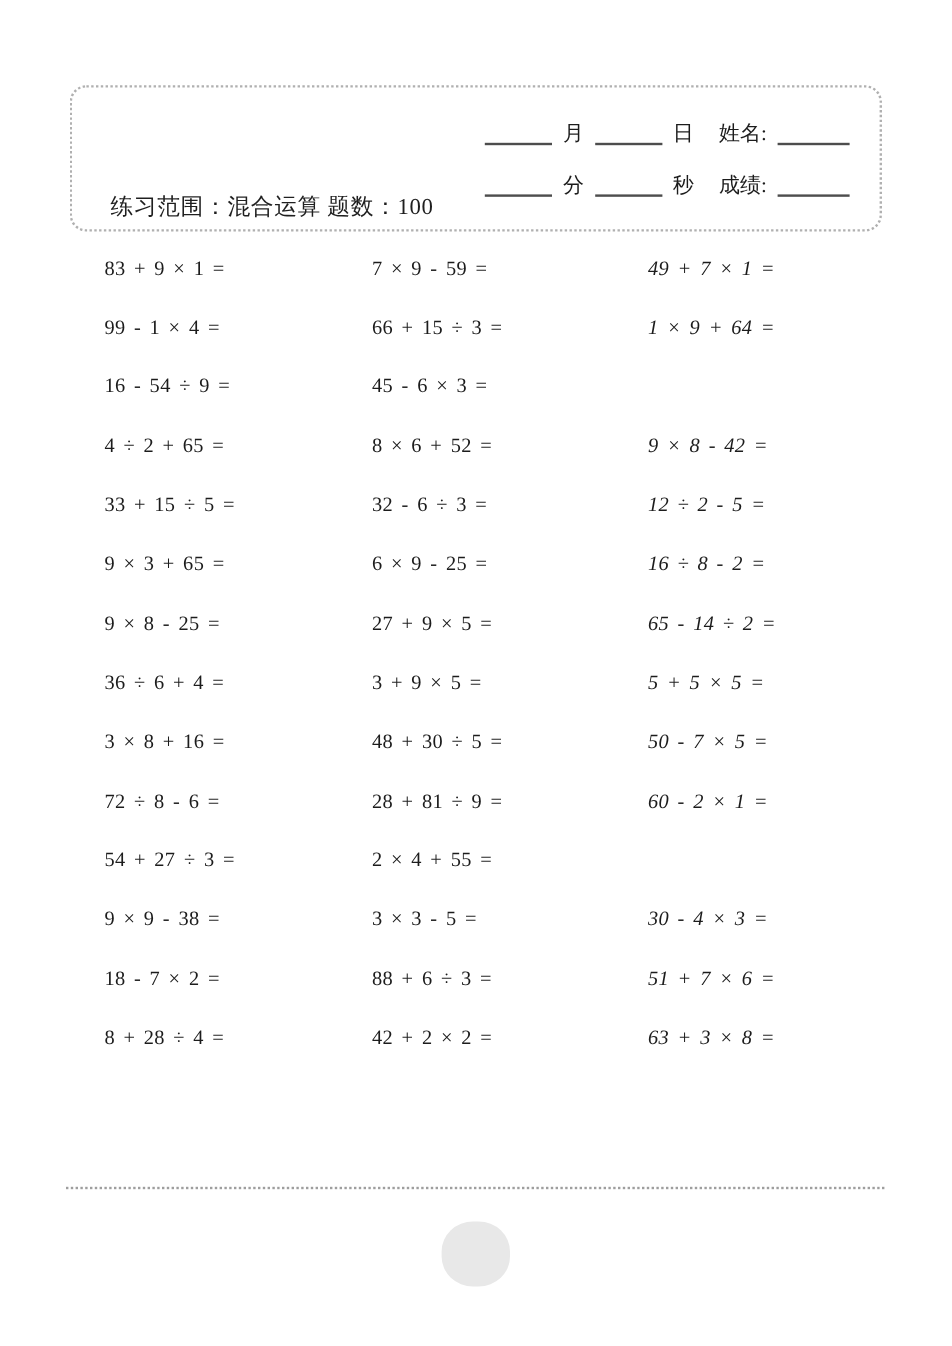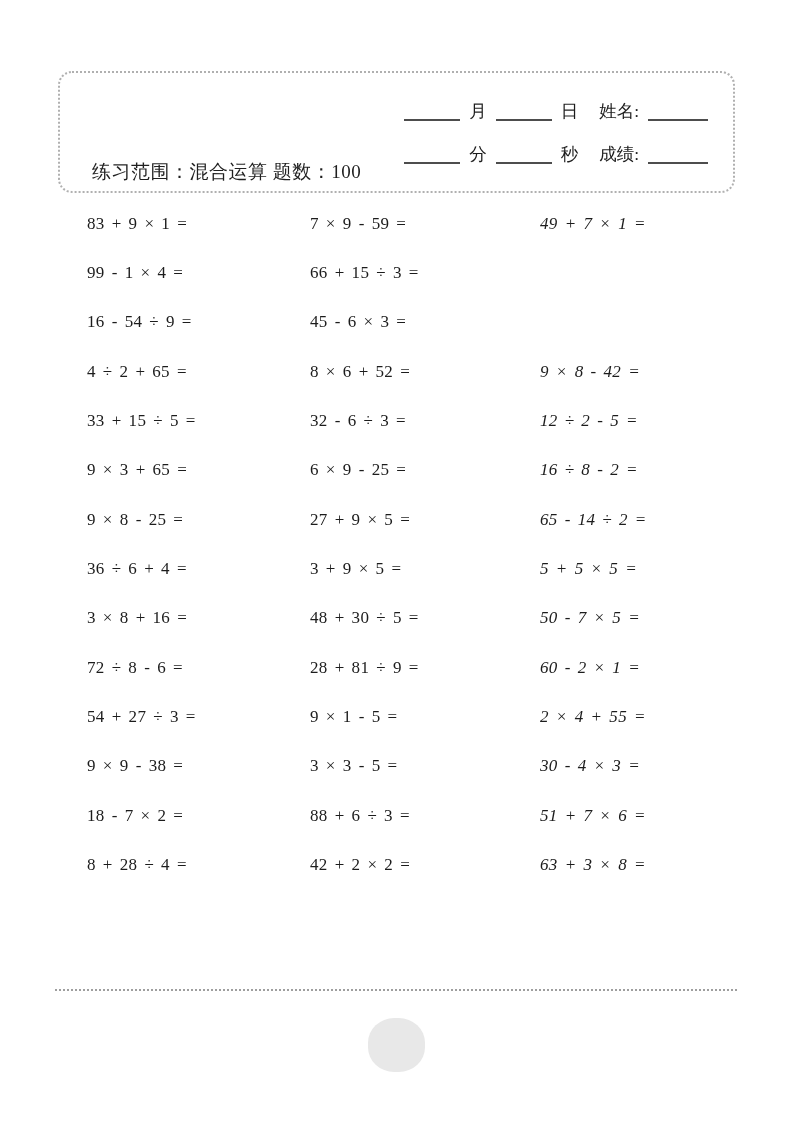--- a/index.html
+++ b/index.html
@@ -115,20 +115,21 @@
 
   <div class="grid" id="grid">
       <div class="prow">
         <div class="pcell">83 + 9 × 1 =</div>
         <div class="pcell">7 × 9 - 59 =</div>
         <div class="pcell">49 + 7 × 1 =</div>
       </div>
       <div class="prow">
         <div class="pcell">99 - 1 × 4 =</div>
         <div class="pcell">66 + 15 ÷ 3 =</div>
+        <div class="pcell">1 × 9 + 64 =</div>
       </div>
       <div class="prow">
         <div class="pcell">16 - 54 ÷ 9 =</div>
         <div class="pcell">45 - 6 × 3 =</div>
       </div>
       <div class="prow">
         <div class="pcell">4 ÷ 2 + 65 =</div>
         <div class="pcell">8 × 6 + 52 =</div>
         <div class="pcell">9 × 8 - 42 =</div>
       </div>
@@ -157,21 +158,20 @@
         <div class="pcell">48 + 30 ÷ 5 =</div>
         <div class="pcell">50 - 7 × 5 =</div>
       </div>
       <div class="prow">
         <div class="pcell">72 ÷ 8 - 6 =</div>
         <div class="pcell">28 + 81 ÷ 9 =</div>
         <div class="pcell">60 - 2 × 1 =</div>
       </div>
       <div class="prow">
         <div class="pcell">54 + 27 ÷ 3 =</div>
-        <div class="pcell">9 × 1 - 5 =</div>
         <div class="pcell">2 × 4 + 55 =</div>
       </div>
       <div class="prow">
         <div class="pcell">9 × 9 - 38 =</div>
         <div class="pcell">3 × 3 - 5 =</div>
         <div class="pcell">30 - 4 × 3 =</div>
       </div>
       <div class="prow">
         <div class="pcell">18 - 7 × 2 =</div>
         <div class="pcell">88 + 6 ÷ 3 =</div>

